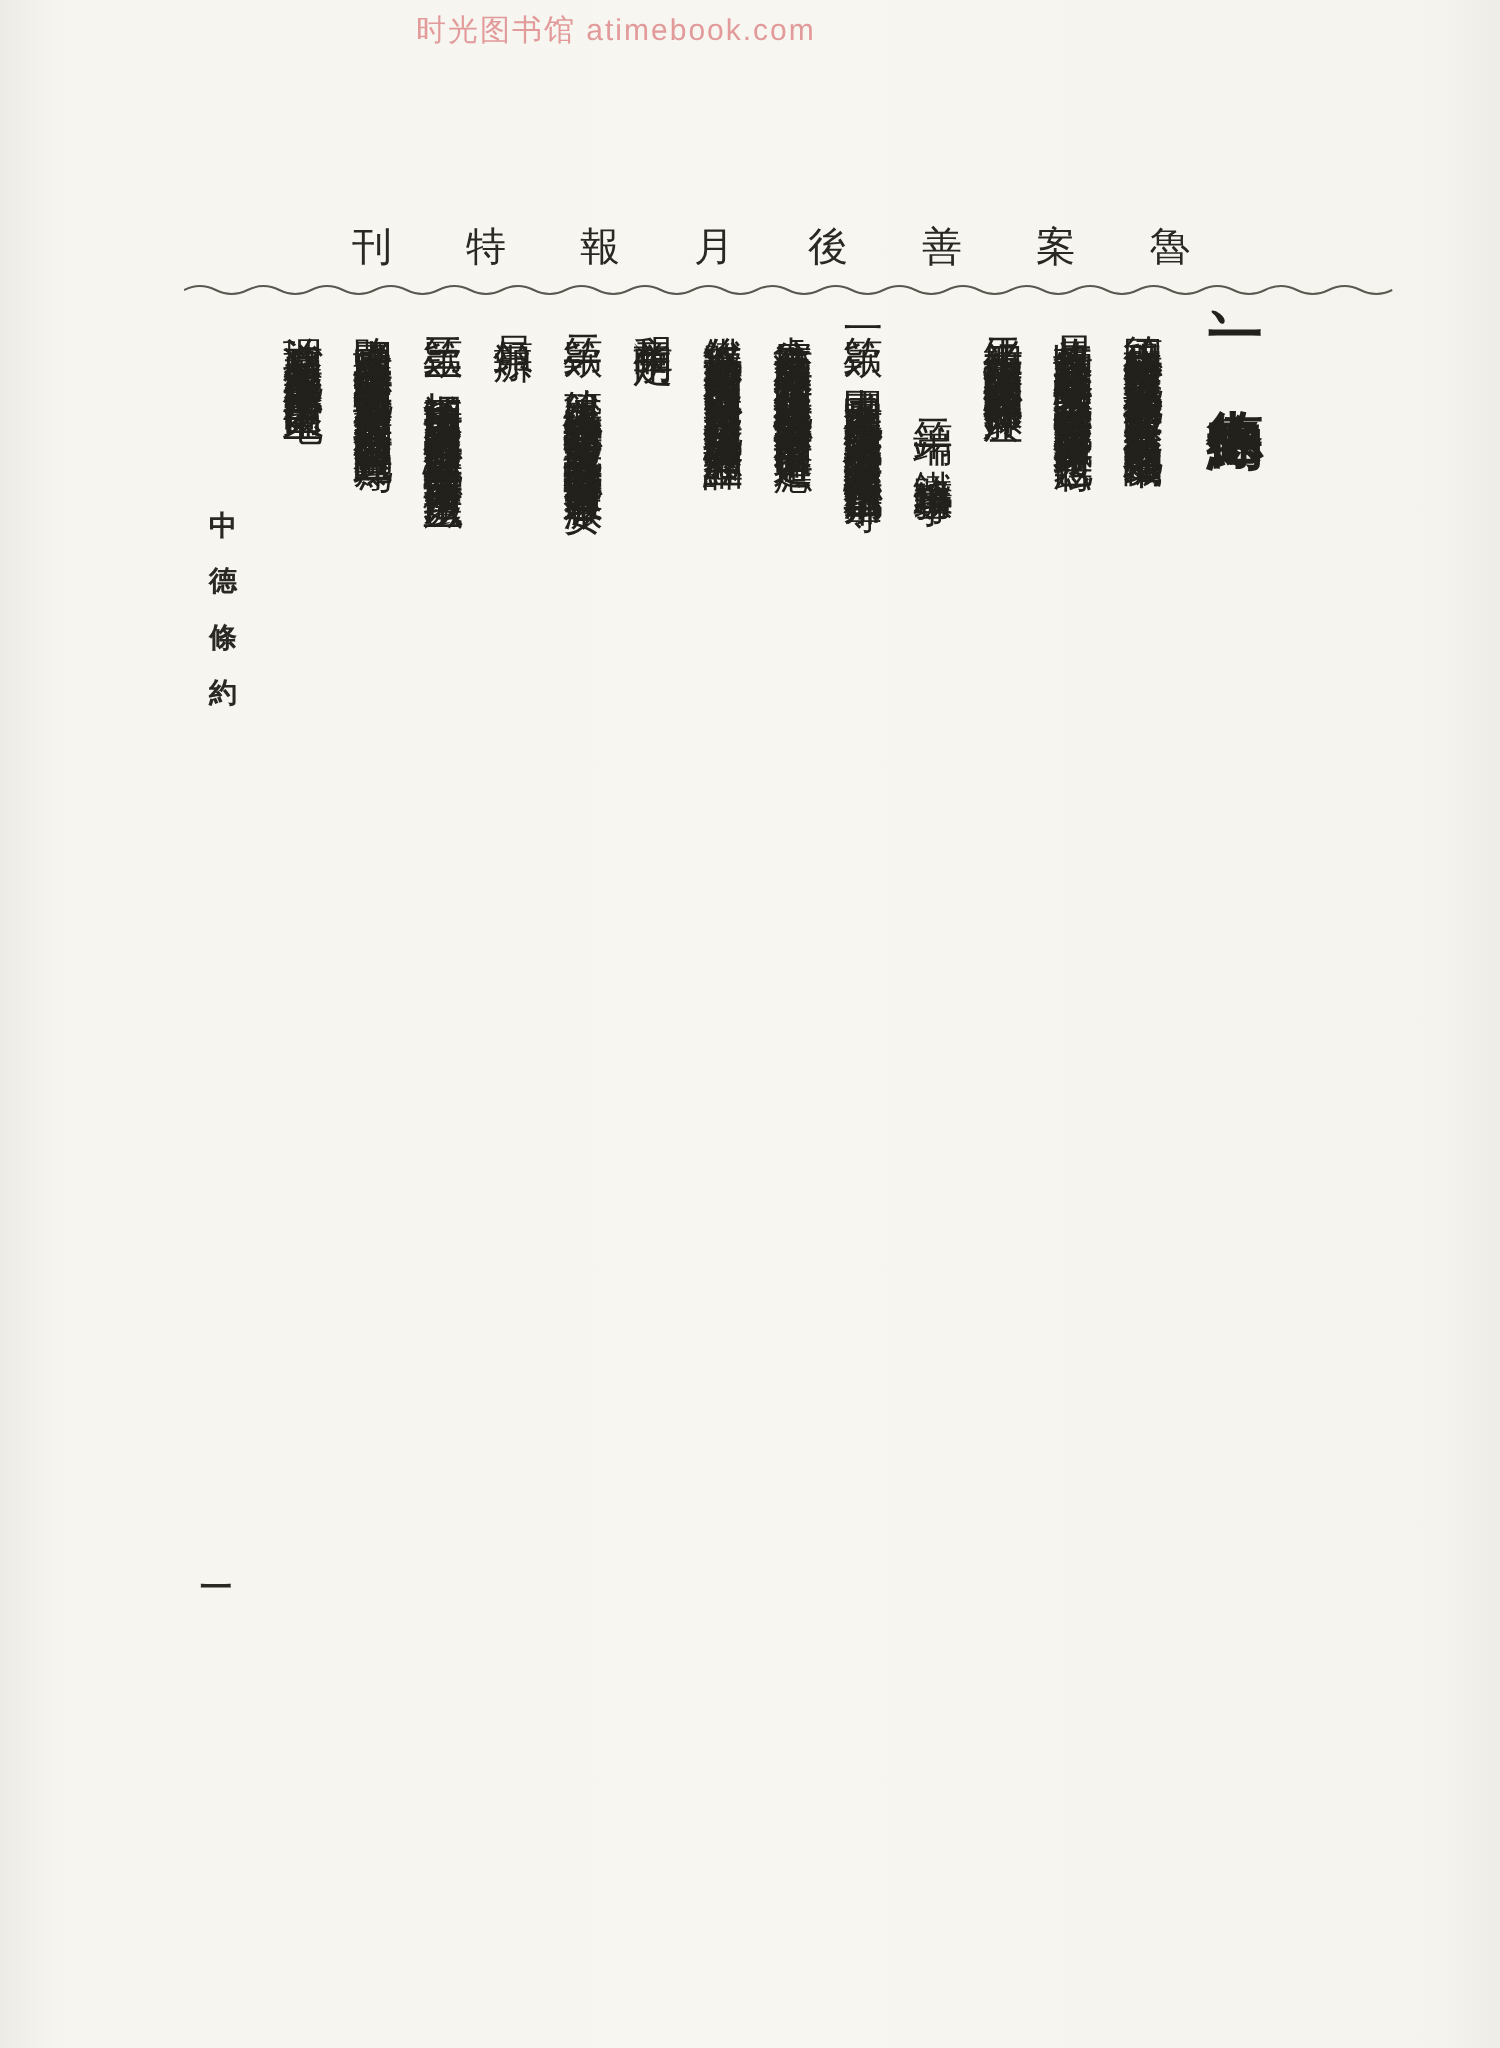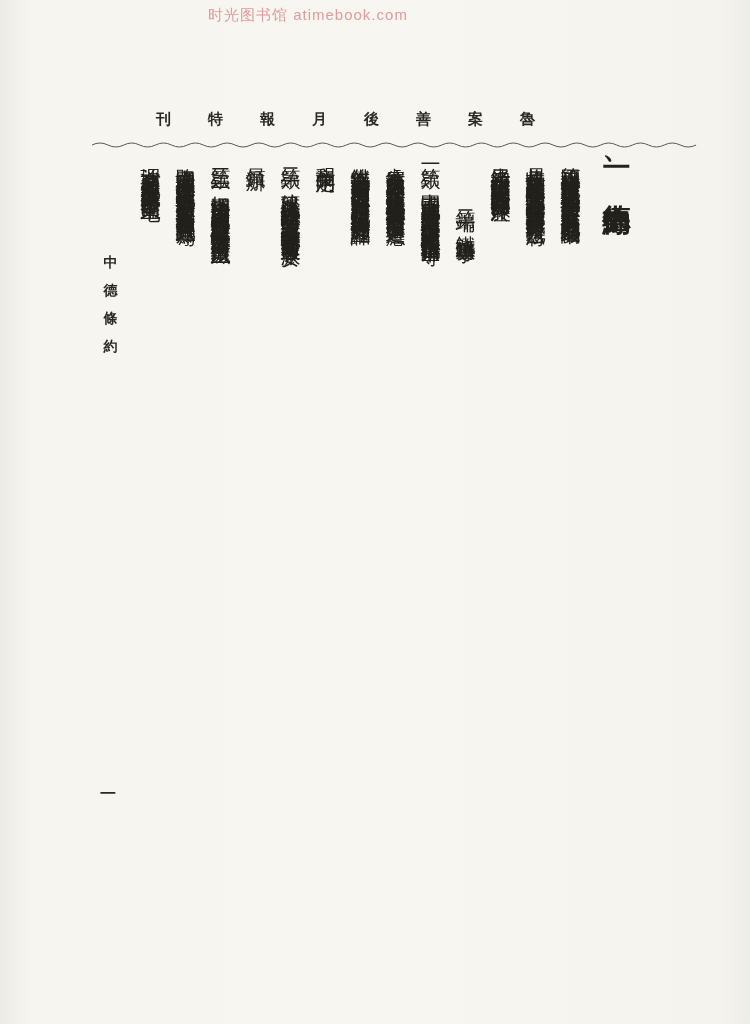--- a/index.html
+++ b/index.html
@@ -19,23 +19,23 @@
     position: absolute;
     top: 6px; left: 208px;
     font-size: 15px;
     letter-spacing: 1px;
     color: #e29a9a;
     font-family: "Liberation Sans", "DejaVu Sans", sans-serif;
     white-space: nowrap;
   }
   .header {
     position: absolute;
-    top: 110px; left: 156px;
-    font-size: 15px;
-    font-weight: 700;
+    top: 110px; left: 176px;
+    font-size: 20px;
+    font-weight: 400;
     letter-spacing: 37px;
     white-space: nowrap;
     color: #2a2822;
   }
   .wave {
     position: absolute;
     top: 141px; left: 92px;
   }
   .content {
     position: absolute;

